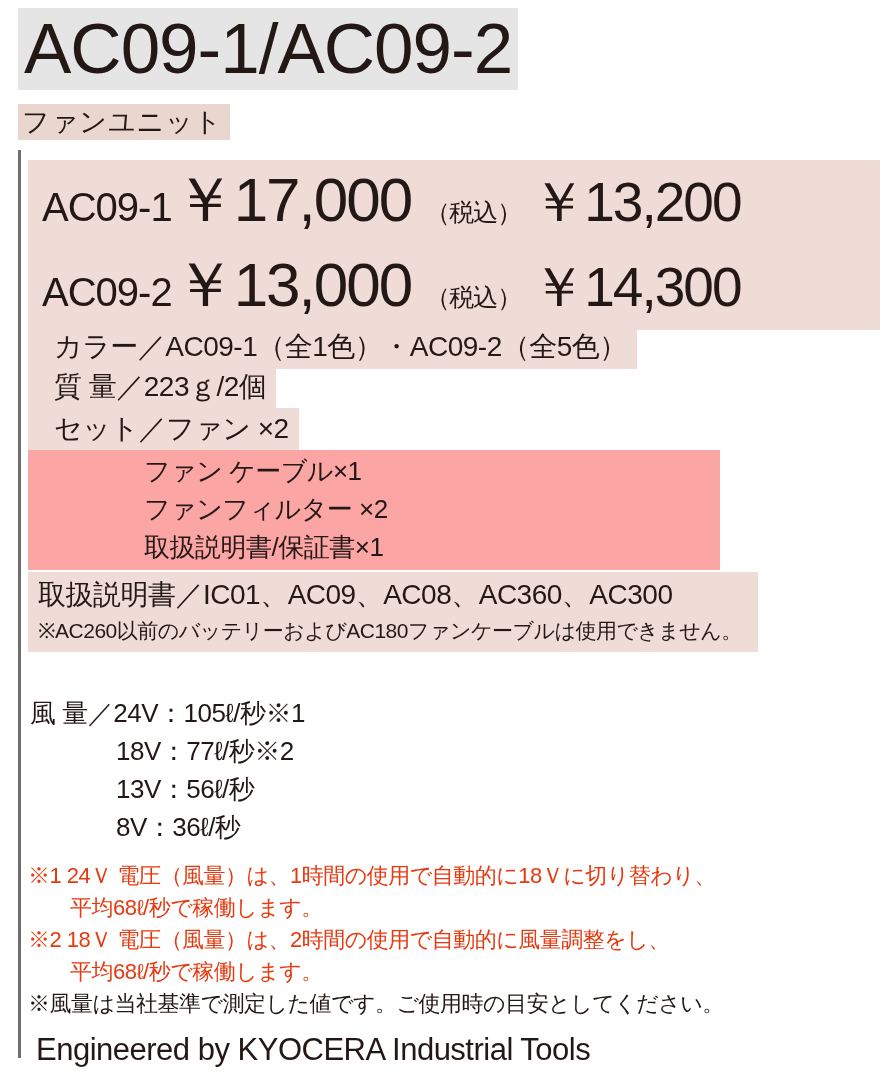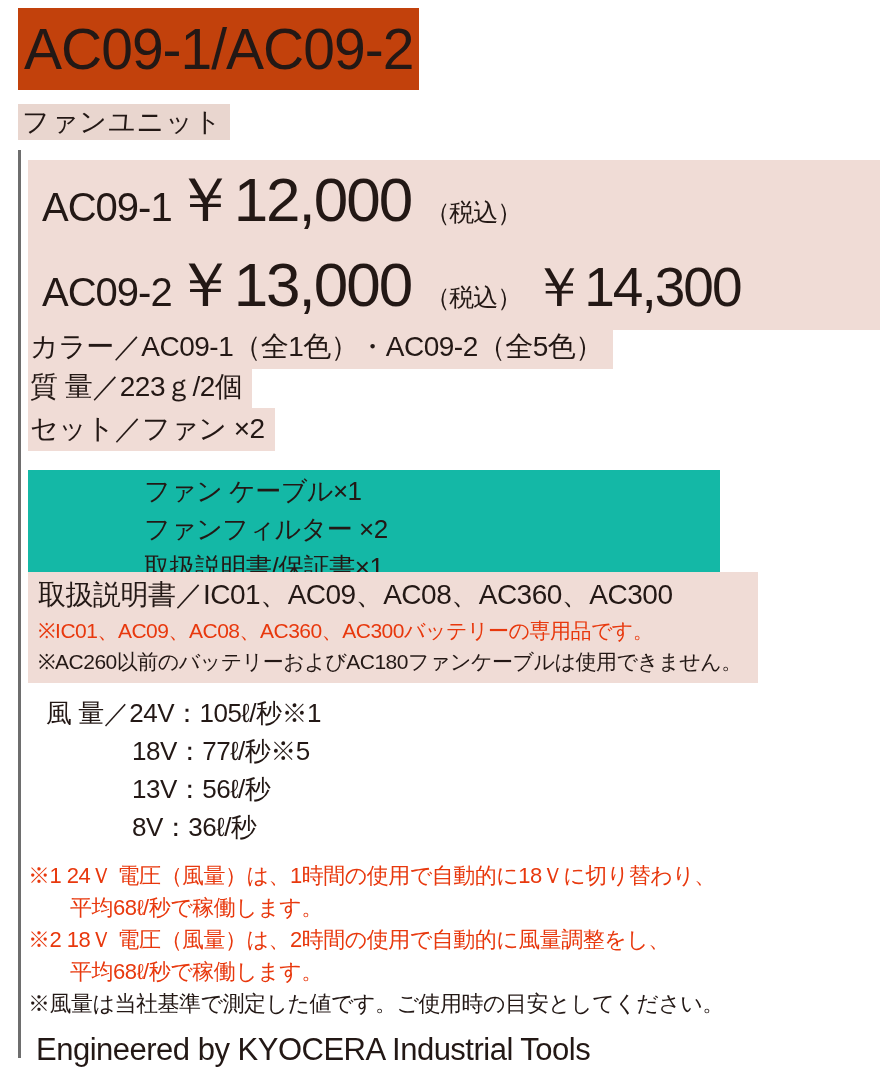--- a/index.html
+++ b/index.html
@@ -23,22 +23,22 @@
   }
 
   
   .title-row {
     position: absolute;
     top: 8px;
     left: 18px;
   }
   .title {
     display: inline-block;
-    background: #c2410c;
-    font-size: 57px;
+    background: #e5e5e5;
+    font-size: 71px;
     line-height: 82px;
     letter-spacing: -1px;
     font-weight: 400;
     padding: 0 6px 0 6px;
     color: #231815;
     white-space: nowrap;
   }
 
   .subtitle {
     position: absolute;
@@ -105,43 +105,42 @@
   }
 
   
   .spec {
     position: absolute;
     left: 28px;
   }
   .hl {
     display: inline-block;
     background: #f0dcd6;
-    padding: 1px 10px 2px 2px;
+    padding: 1px 10px 2px 26px;
     white-space: nowrap;
   }
   .t28 { font-size: 28px; line-height: 40px; letter-spacing: -0.5px; }
   .t26 { font-size: 26px; line-height: 38px; letter-spacing: -0.5px; }
   .t22 { font-size: 22px; line-height: 32px; letter-spacing: -0.5px; }
   .t21 { font-size: 21px; line-height: 31px; letter-spacing: -0.5px; }
 
   .red { color: #e8380d; }
 
   .color-row   { top: 326px; }
   .weight-row  { top: 366px; }
   .set-row     { top: 408px; }
 
   .set-items {
     position: absolute;
     left: 28px;
     top: 450px;
-    background: #14b8a6;
+    background: #fca5a5;
     padding: 2px 10px 4px 10px;
     width: 692px;
     box-sizing: border-box;
-    margin-top: 20px;
   }
   .set-items div {
     padding-left: 106px;
     white-space: nowrap;
   }
 
   .compat-block {
     position: absolute;
     left: 28px;
     top: 572px;
@@ -152,21 +151,20 @@
   }
 
   .airflow-block {
     position: absolute;
     left: 28px;
     top: 694px;
   }
   .airflow-block .ar {
     white-space: nowrap;
     padding-left: 2px;
-    margin-left: 16px;
   }
   .airflow-block .indent { padding-left: 88px; }
 
   .notes {
     position: absolute;
     left: 28px;
     top: 860px;
     width: 760px;
   }
   .notes .n {
@@ -193,22 +191,23 @@
     <span class="title">AC09-1/AC09-2</span>
   </div>
 
   <div class="subtitle">ファンユニット</div>
 
   <div class="left-rule"></div>
 
   <div class="price-block">
     <div class="price-line">
       <span class="pl-code">AC09-1</span>
-      <span class="pl-main">￥12,000</span>
+      <span class="pl-main">￥17,000</span>
       <span class="pl-tax">（税込）</span>
+      <span class="pl-incl">￥13,200</span>
     </div>
     <div class="price-line">
       <span class="pl-code">AC09-2</span>
       <span class="pl-main">￥13,000</span>
       <span class="pl-tax">（税込）</span>
       <span class="pl-incl">￥14,300</span>
     </div>
   </div>
 
   <div class="spec color-row">
@@ -224,27 +223,26 @@
   </div>
 
   <div class="set-items">
     <div class="t26">ファン ケーブル×1</div>
     <div class="t26">ファンフィルター ×2</div>
     <div class="t26">取扱説明書/保証書×1</div>
   </div>
 
   <div class="compat-block">
     <div class="t28">取扱説明書／IC01、AC09、AC08、AC360、AC300</div>
-    <div class="t21 red">※IC01、AC09、AC08、AC360、AC300バッテリーの専用品です。</div>
     <div class="t21">※AC260以前のバッテリーおよびAC180ファンケーブルは使用できません。</div>
   </div>
 
   <div class="airflow-block">
     <div class="ar t26">風 量／24V：105ℓ/秒※1</div>
-    <div class="ar t26 indent">18V：77ℓ/秒※5</div>
+    <div class="ar t26 indent">18V：77ℓ/秒※2</div>
     <div class="ar t26 indent">13V：56ℓ/秒</div>
     <div class="ar t26 indent">8V：36ℓ/秒</div>
   </div>
 
   <div class="notes">
     <div class="n t22 red">※1 24Ｖ 電圧（風量）は、1時間の使用で自動的に18Ｖに切り替わり、</div>
     <div class="n t22 red n-ind">平均68ℓ/秒で稼働します。</div>
     <div class="n t22 red">※2 18Ｖ 電圧（風量）は、2時間の使用で自動的に風量調整をし、</div>
     <div class="n t22 red n-ind">平均68ℓ/秒で稼働します。</div>
     <div class="n t22">※風量は当社基準で測定した値です。ご使用時の目安としてください。</div>

